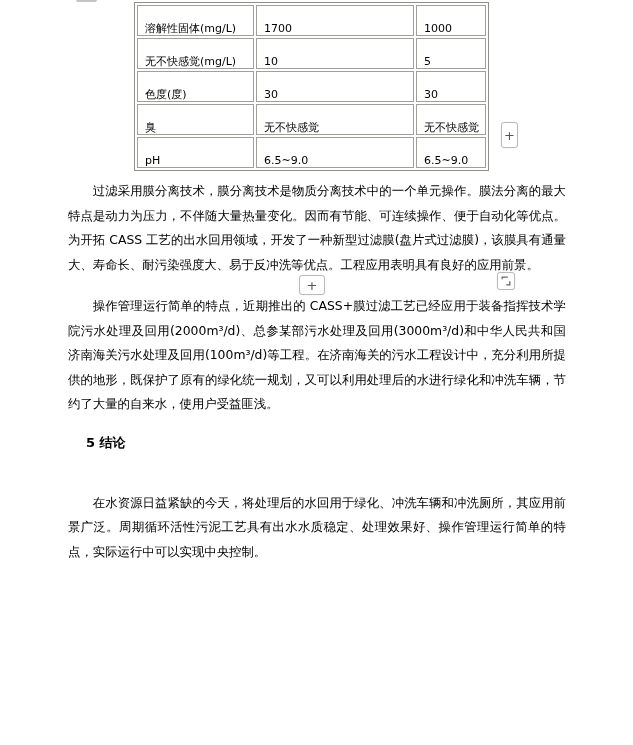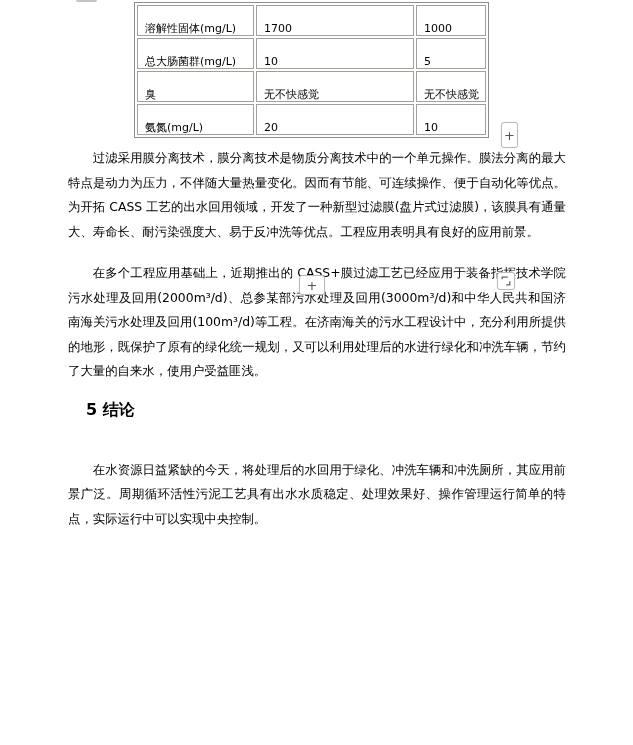--- a/index.html
+++ b/index.html
@@ -26,21 +26,21 @@
   .col-v1{width:158px;}
   .col-v2{width:70px;}
   
   .body-text{
     margin:8px 67px 0 68px;
     font-size:12.4px;line-height:24.5px;
     text-align:justify;
   }
   .body-text p{margin:0 0 17px;text-indent:2em;}
   .section-heading{
-    font-size:16px;font-weight:bold;
+    font-size:13px;font-weight:bold;
     margin:12px 0 40px;padding-left:18px;
     line-height:17px;
   }
   
   .float-btn{
     position:absolute;z-index:5;
     background:#ffffff;border:1px solid #b9b9b9;border-radius:3px;
     box-shadow:0 0 2px rgba(0,0,0,0.08);
     display:flex;align-items:center;justify-content:center;
     color:#555;cursor:pointer;padding:0;
@@ -67,40 +67,45 @@
       <col class="col-v2">
   </colgroup>
   <tbody id="table-body">
   <tr>
     <td>溶解性固体(mg/L)</td>
     <td>1700</td>
     <td>1000</td>
   </tr>
 
   <tr>
-    <td>总大肠菌群(mg/L)</td>
+    <td>无不快感觉(mg/L)</td>
     <td>10</td>
     <td>5</td>
   </tr>
 
+  <tr>
+    <td>色度(度)</td>
+    <td>30</td>
+    <td>30</td>
+  </tr>
 
   <tr>
     <td>臭</td>
     <td>无不快感觉</td>
     <td>无不快感觉</td>
   </tr>
 
+  <tr>
+    <td>pH</td>
+    <td>6.5~9.0</td>
+    <td>6.5~9.0</td>
+  </tr>
 
 
 
-  <tr>
-    <td>氨氮(mg/L)</td>
-    <td>20</td>
-    <td>10</td>
-  </tr>
 
 </tbody>
 </table>
 
 <button class="float-btn" id="add-col-btn">+</button>
 
 <button class="float-btn" id="add-row-btn">+</button>
 
 <button class="float-btn" id="expand-btn">
   <span>
@@ -110,19 +115,19 @@
     </svg>
   </span>
 </button>
 
 <div class="body-text">
   <div id="paras-main">
   <p>过滤采用膜分离技术，膜分离技术是物质分离技术中的一个单元操作。膜法分离的最大特点是动力为压力，不伴随大量热量变化。因而有节能、可连续操作、便于自动化等优点。为开拓 CASS 工艺的出水回用领域，开发了一种新型过滤膜(盘片式过滤膜)，该膜具有通量大、寿命长、耐污染强度大、易于反冲洗等优点。工程应用表明具有良好的应用前景。</p>
 
 
 
-  <p>在多个工程应用基础上，近期推出的 CASS+膜过滤工艺已经应用于装备指挥技术学院污水处理及回用(2000m³/d)、总参某部污水处理及回用(3000m³/d)和中华人民共和国济南海关污水处理及回用(100m³/d)等工程。在济南海关的污水工程设计中，充分利用所提供的地形，既保护了原有的绿化统一规划，又可以利用处理后的水进行绿化和冲洗车辆，节约了大量的自来水，使用户受益匪浅。</p>
+  <p>操作管理运行简单的特点，近期推出的 CASS+膜过滤工艺已经应用于装备指挥技术学院污水处理及回用(2000m³/d)、总参某部污水处理及回用(3000m³/d)和中华人民共和国济南海关污水处理及回用(100m³/d)等工程。在济南海关的污水工程设计中，充分利用所提供的地形，既保护了原有的绿化统一规划，又可以利用处理后的水进行绿化和冲洗车辆，节约了大量的自来水，使用户受益匪浅。</p>
 </div>
   <h2 class="section-heading">5  结论</h2>
   <div id="paras-section">
   <p>在水资源日益紧缺的今天，将处理后的水回用于绿化、冲洗车辆和冲洗厕所，其应用前景广泛。周期循环活性污泥工艺具有出水水质稳定、处理效果好、操作管理运行简单的特点，实际运行中可以实现中央控制。</p>
 </div>
 </div>
 
 </body></html>

